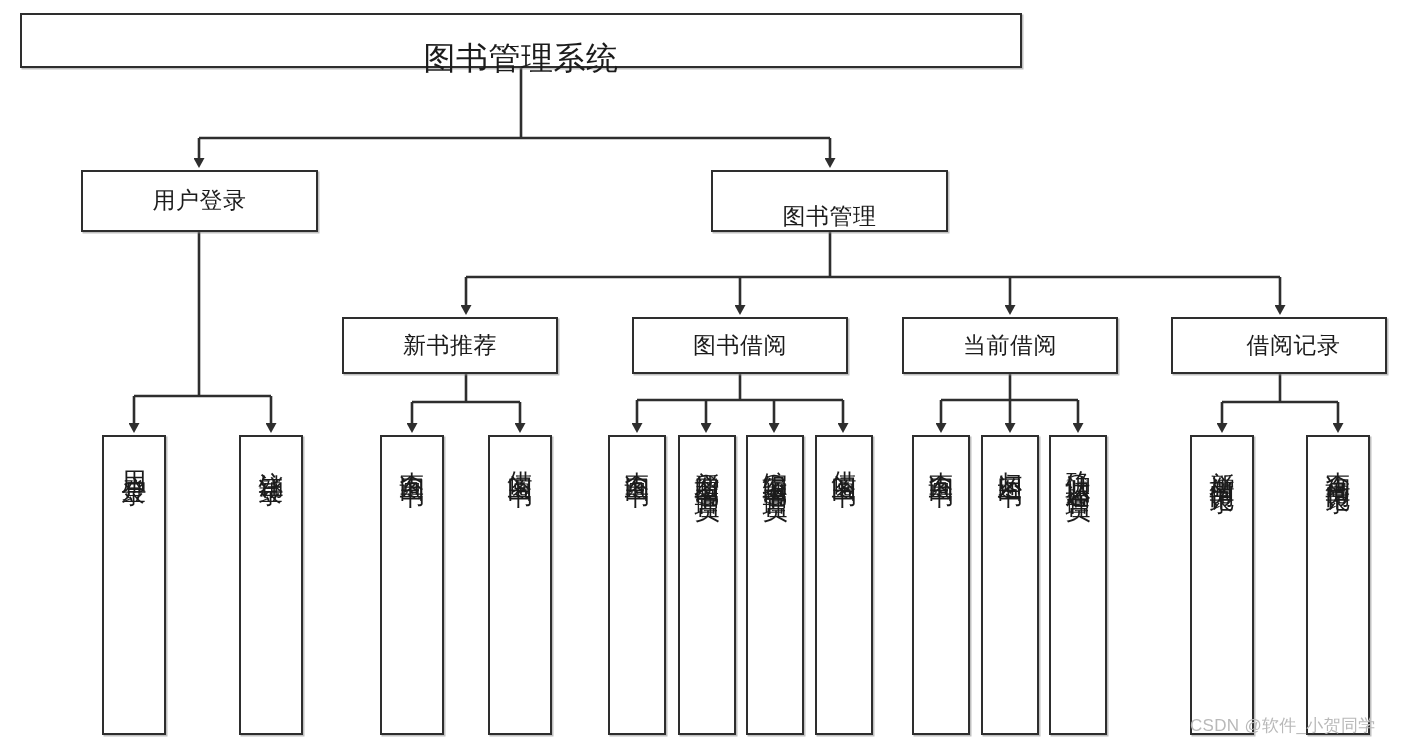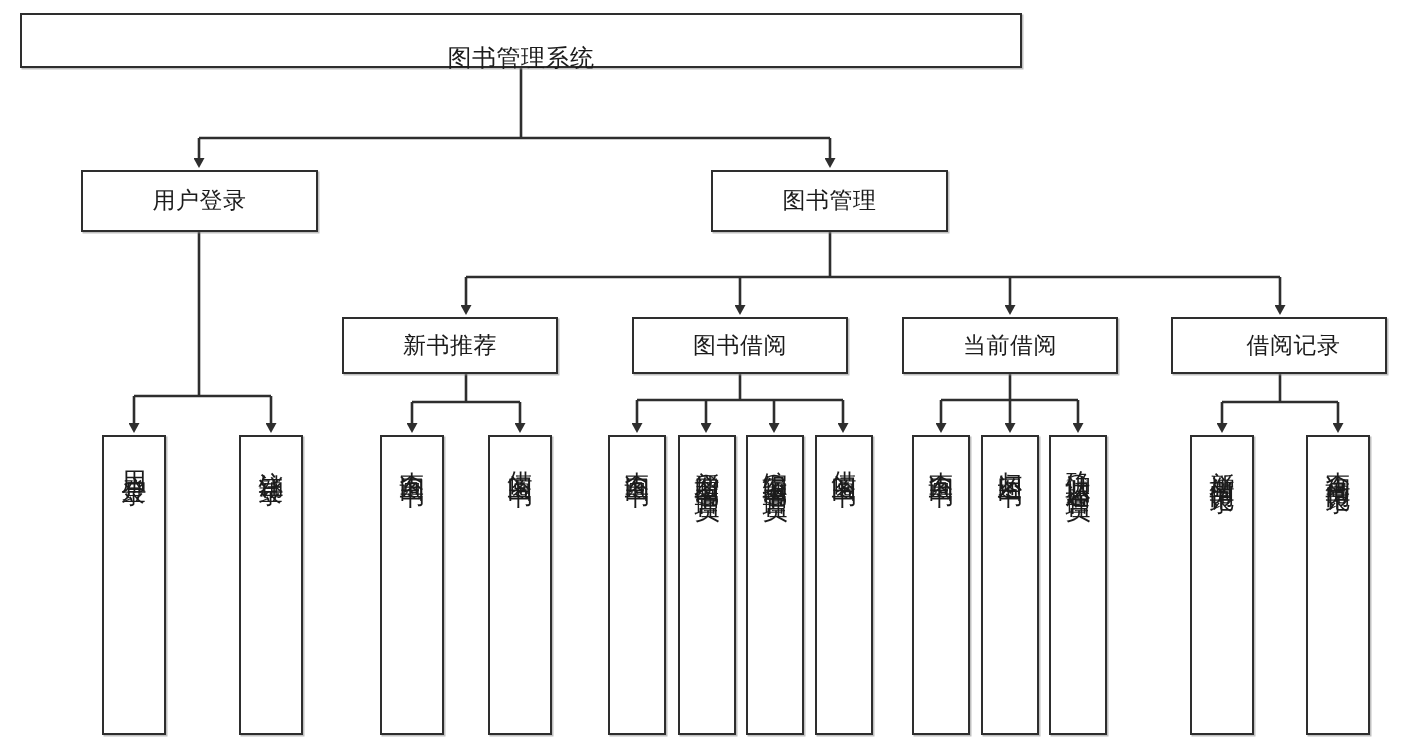--- a/index.html
+++ b/index.html
@@ -44,21 +44,21 @@
     line-height: 1.12;
     color: #1b1b1b;
   }
   
   .node.h .lbl {
     font-size: 23px;
     letter-spacing: 0.5px;
     white-space: nowrap;
   }
   .node.root .lbl {
-    font-size: 24px;
+    font-size: 32px;
     margin-top: 36px;
   }
   
   .node.v {
     align-items: flex-start;
     padding-top: 14px;
   }
   .node.v .lbl {
     writing-mode: vertical-rl;
     text-orientation: upright;
@@ -134,21 +134,21 @@
     </g>
   </svg>
 
   <div class="node h root" style="left:20px; top:13px; width:1002px; height:55px;">
     <span class="lbl">图书管理系统</span>
   </div>
 
   <div class="node h" style="left:81px; top:170px; width:237px; height:62px;">
     <span class="lbl">用户登录</span>
   </div>
-  <div class="node h" style="left:711px; top:170px; width:237px; height:62px;">
+  <div class="node h" style="left:711px; top:170px; width:237px; height:62px;align-items:flex-end;">
     <span class="lbl">图书管理</span>
   </div>
 
   <div class="node h" style="left:342px; top:317px; width:216px; height:57px;">
     <span class="lbl">新书推荐</span>
   </div>
   <div class="node h" style="left:902px; top:317px; width:216px; height:57px;">
     <span class="lbl">当前借阅</span>
   </div>
   <div class="node h" style="left:632px; top:317px; width:216px; height:57px;">
@@ -195,14 +195,15 @@
     <span class="lbl">确认归还（管理员）</span>
   </div>
 
   <div class="node v" style="left:1190px; top:435px; width:64px; height:300px;">
     <span class="lbl">新增借阅记录</span>
   </div>
   <div class="node v" style="left:1306px; top:435px; width:64px; height:300px;">
     <span class="lbl">查询借阅记录</span>
   </div>
 
+  <div class="watermark">CSDN @软件_小贺同学</div>
 
 </div>
 
 </body></html>

